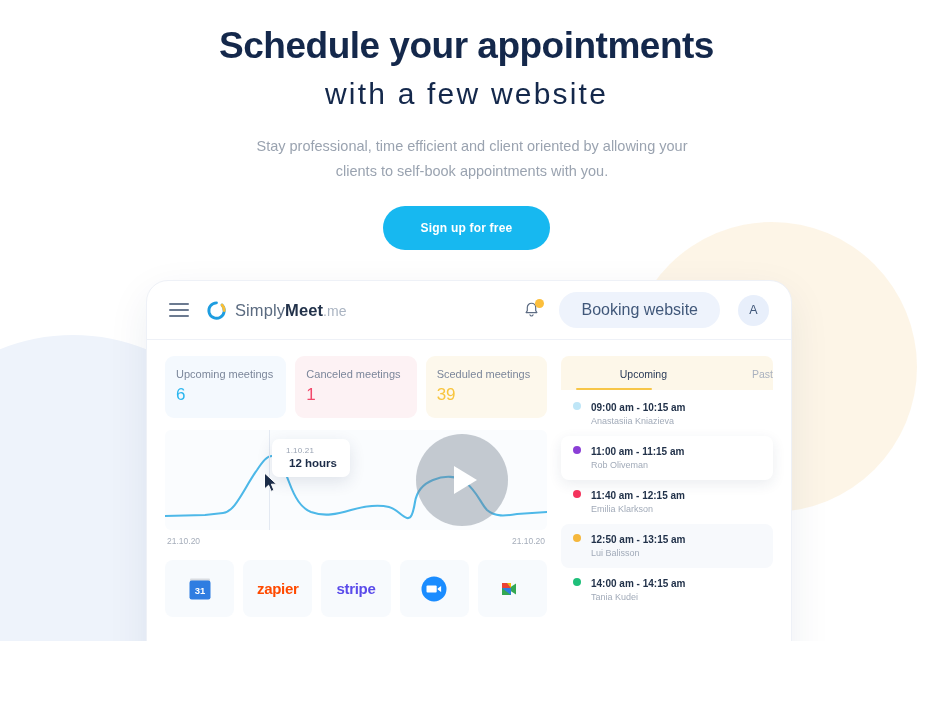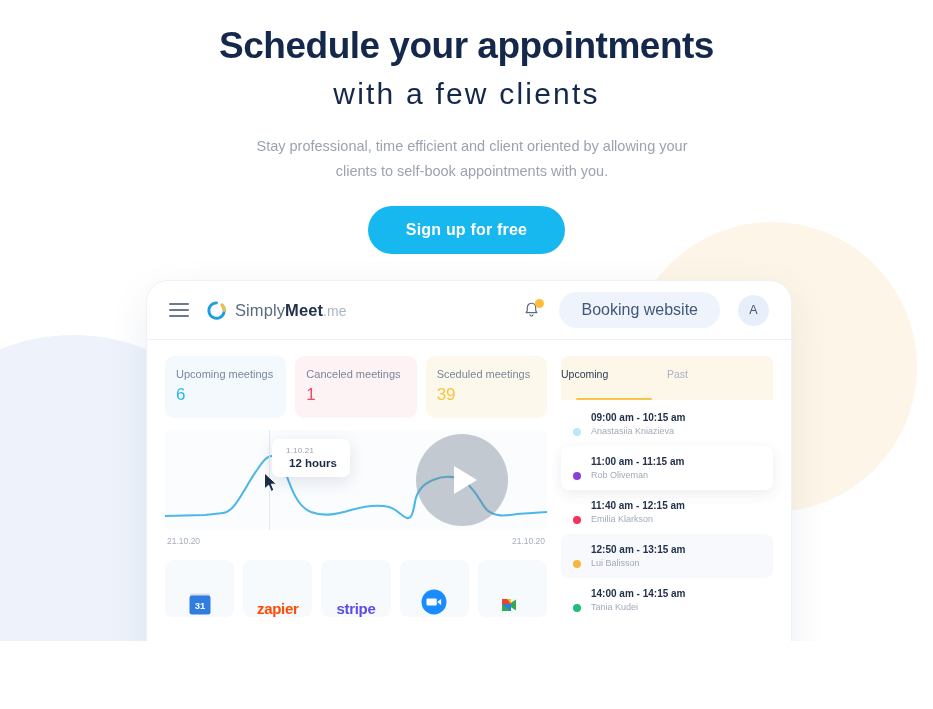--- a/index.html
+++ b/index.html
@@ -40,21 +40,21 @@
     letter-spacing: 2.2px; margin-top: 9px;
   }
   .hero-desc {
     font-size: 14.5px; color: #9aa3b0; line-height: 1.75;
     margin-top: 23px;
     padding-left: 11px;
   }
   .cta-wrap { margin-top: 22px; }
   .cta-button {
     display: inline-block; background: #17b8f0; color: #fff;
-    font-size: 16px; font-weight: bold;
+    font-size: 12px; font-weight: bold;
     padding: 15px 38px; border: none; border-radius: 30px;
     cursor: pointer; letter-spacing: .2px;
   }
 
   
   .app-card {
     position: absolute; left: 146px; top: 280px;
     width: 646px; height: 417px;
     background: #ffffff; border-radius: 22px;
     border: 1px solid #eef1f7;
@@ -144,44 +144,44 @@
   }
   .axis-row {
     display: flex; justify-content: space-between;
     font-size: 8.5px; color: #a6aebb; padding: 6px 2px 0 2px;
   }
 
   
   .integrations { display: flex; gap: 9px; margin-top: 14px; }
   .int-tile {
     flex: 1; height: 57px; background: #f7fafd; border-radius: 8px;
-    display: flex; align-items: flex-end; justify-content: center;
+    display: flex; align-items: center; justify-content: center;
     cursor: pointer;
   }
   .zapier-txt { font-size: 15px; font-weight: bold; color: #ff4a00; letter-spacing: -.3px; position: relative; }
   .stripe-txt { font-size: 15px; font-weight: bold; color: #5a4bea; letter-spacing: -.3px; }
 
   
   .tabs {
     display: flex; background: #fdf7e9; border-radius: 8px 8px 0 0;
     overflow: hidden;
   }
   .tab {
-    flex: 1; text-align: left; font-size: 10.5px;
-    padding: 12px 0 20px 0; cursor: pointer; position: relative;
+    flex: 1; text-align: right; font-size: 10.5px;
+    padding: 12px 0 10px 0; cursor: pointer; position: relative;
     color: #a9b1bf;
   }
   .tab.active { color: #2a3a57; }
   .tab.active:after {
     content: ""; position: absolute; left: 14%; right: 14%; bottom: 0;
     height: 2.5px; background: #f7c648; border-radius: 2px;
   }
   .appt-list { padding-top: 2px; }
   .appt {
-    display: flex; align-items: flex-end; gap: 10px;
+    display: flex; align-items: flex-start; gap: 10px;
     padding: 10px 12px; border-radius: 8px;
   }
   .appt.shaded { background: #f7f9fc; }
   .appt.raised {
     background: #fff;
     box-shadow: 0 4px 14px rgba(30,50,90,.09);
   }
   .appt-dot { width: 8px; height: 8px; border-radius: 50%; flex: none; }
   .appt-time { font-size: 10px; font-weight: bold; color: #22324a; }
   .appt-name { font-size: 9px; color: #a2abb9; margin-top: 3px; }
@@ -190,21 +190,21 @@
 <body>
 
 <div class="page">
 
   <div class="deco-circle-cream"></div>
   <div class="deco-circle-blue"></div>
   <div class="deco-corner"></div>
 
   <div class="hero">
     <h1 class="hero-title">Schedule your appointments</h1>
-    <div class="hero-subtitle">with a few clients</div>
+    <div class="hero-subtitle">with a few website</div>
     <div class="hero-desc">
       <div>Stay professional, time efficient and client oriented by allowing your</div>
       <div>clients to self-book appointments with you.</div>
     </div>
     <div class="cta-wrap">
       <button class="cta-button">Sign up for free</button>
     </div>
   </div>
 
   <div class="app-card">

